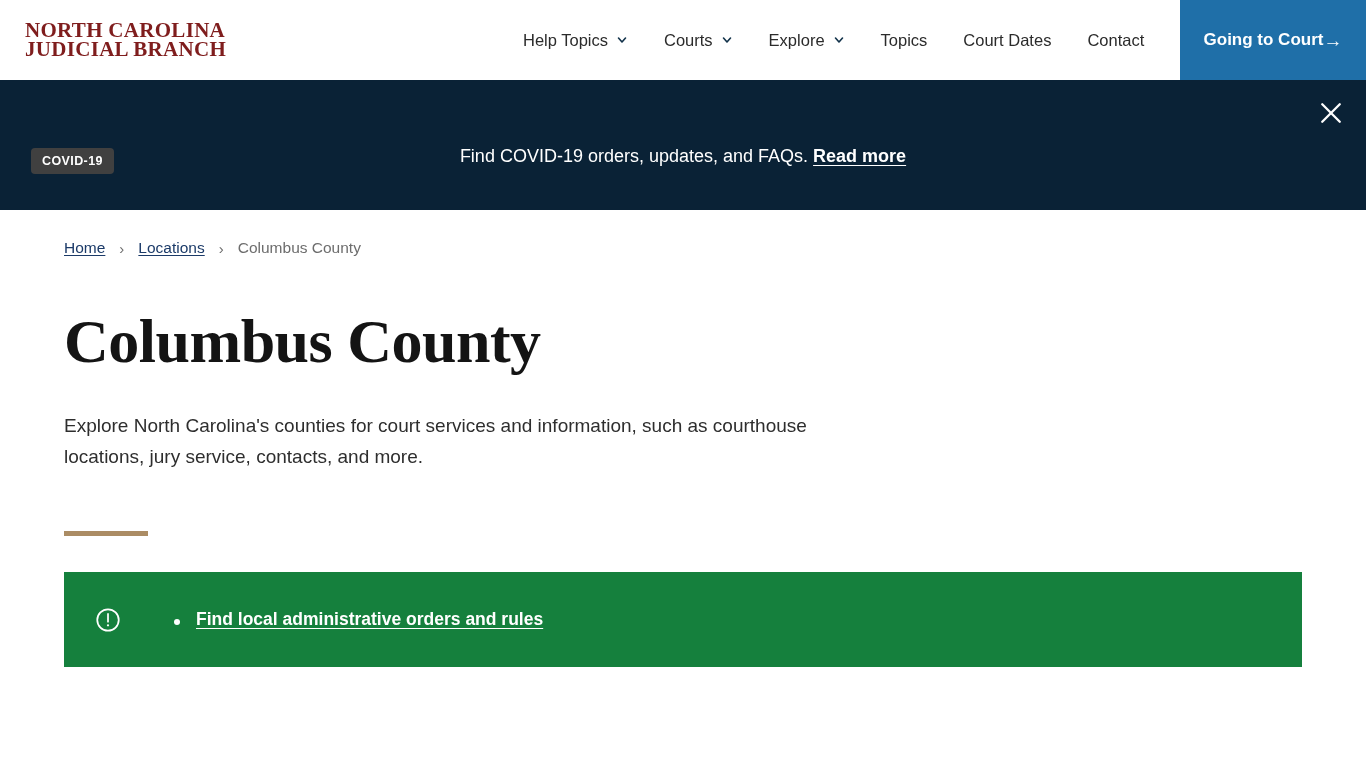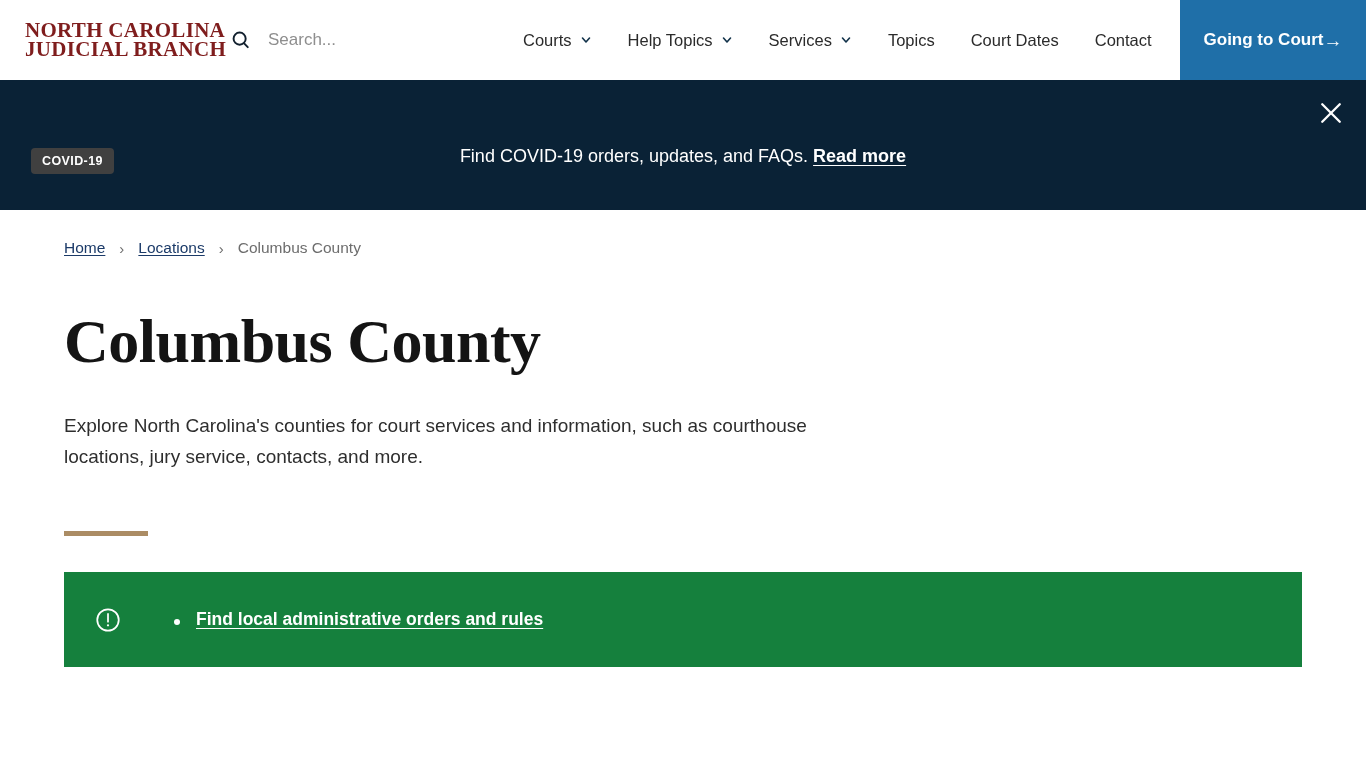--- a/index.html
+++ b/index.html
@@ -226,43 +226,36 @@
 </head>
 <body>
 
 <div class="header">
 
   <div class="logo">
     <div>NORTH CAROLINA</div>
     <div>JUDICIAL BRANCH</div>
   </div>
 
-  <div class="search-wrap">
-    <svg class="search-icon" viewBox="0 0 24 24" fill="none" stroke="currentColor" stroke-width="2.1" stroke-linecap="round">
-      <circle cx="10.5" cy="10.5" r="6.6"></circle>
-      <line x1="15.4" y1="15.6" x2="19.4" y2="19.8"></line>
-    </svg>
-    <input class="search-input" type="text" placeholder="Search..." style="">
-  </div>
 
   <nav class="mainnav">
+    <div class="navitem">
+      <span>Help Topics</span>
+      <svg class="caret" viewBox="0 0 24 24" fill="none" stroke="currentColor" stroke-width="3.2" stroke-linecap="round" stroke-linejoin="round">
+          <polyline points="5,8 12,16 19,8"></polyline>
+        </svg>
+    </div>
     <div class="navitem">
       <span>Courts</span>
       <svg class="caret" viewBox="0 0 24 24" fill="none" stroke="currentColor" stroke-width="3.2" stroke-linecap="round" stroke-linejoin="round">
           <polyline points="5,8 12,16 19,8"></polyline>
         </svg>
     </div>
     <div class="navitem">
-      <span>Help Topics</span>
-      <svg class="caret" viewBox="0 0 24 24" fill="none" stroke="currentColor" stroke-width="3.2" stroke-linecap="round" stroke-linejoin="round">
-          <polyline points="5,8 12,16 19,8"></polyline>
-        </svg>
-    </div>
-    <div class="navitem">
-      <span>Services</span>
+      <span>Explore</span>
       <svg class="caret" viewBox="0 0 24 24" fill="none" stroke="currentColor" stroke-width="3.2" stroke-linecap="round" stroke-linejoin="round">
           <polyline points="5,8 12,16 19,8"></polyline>
         </svg>
     </div>
     <div class="navitem">
       <span>Topics</span>
     </div>
     <div class="navitem">
       <span>Court Dates</span>
     </div>

